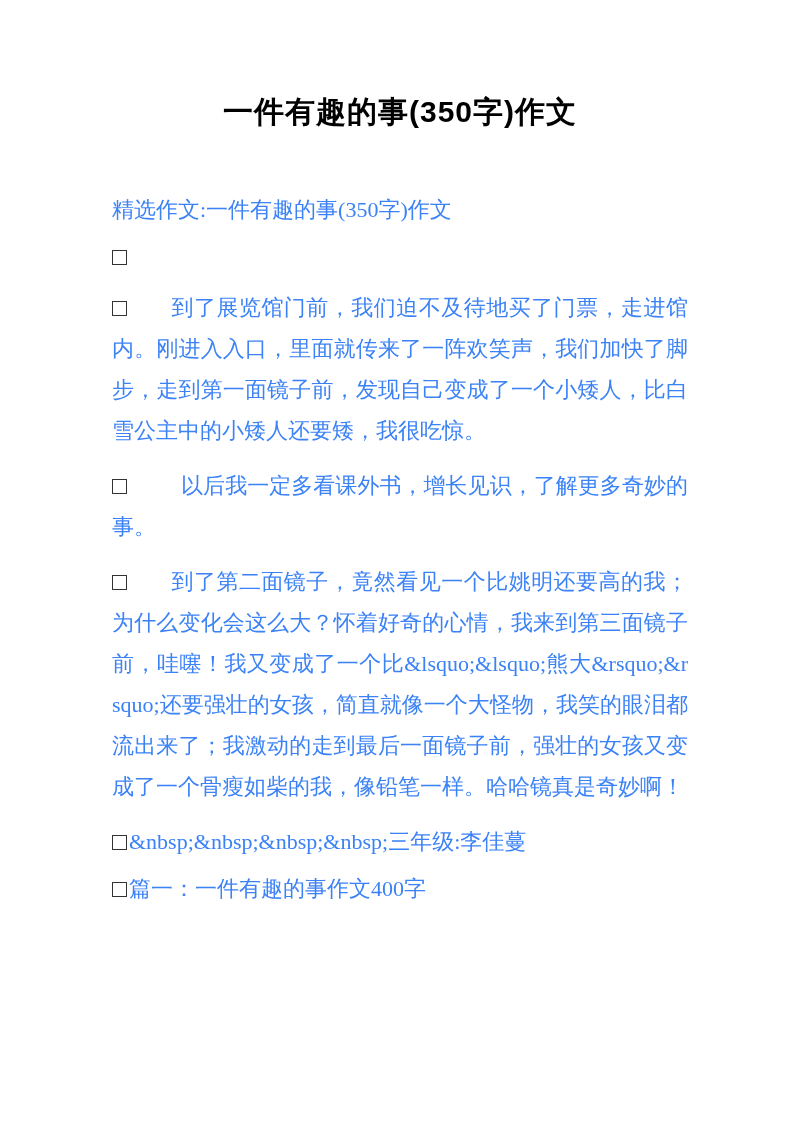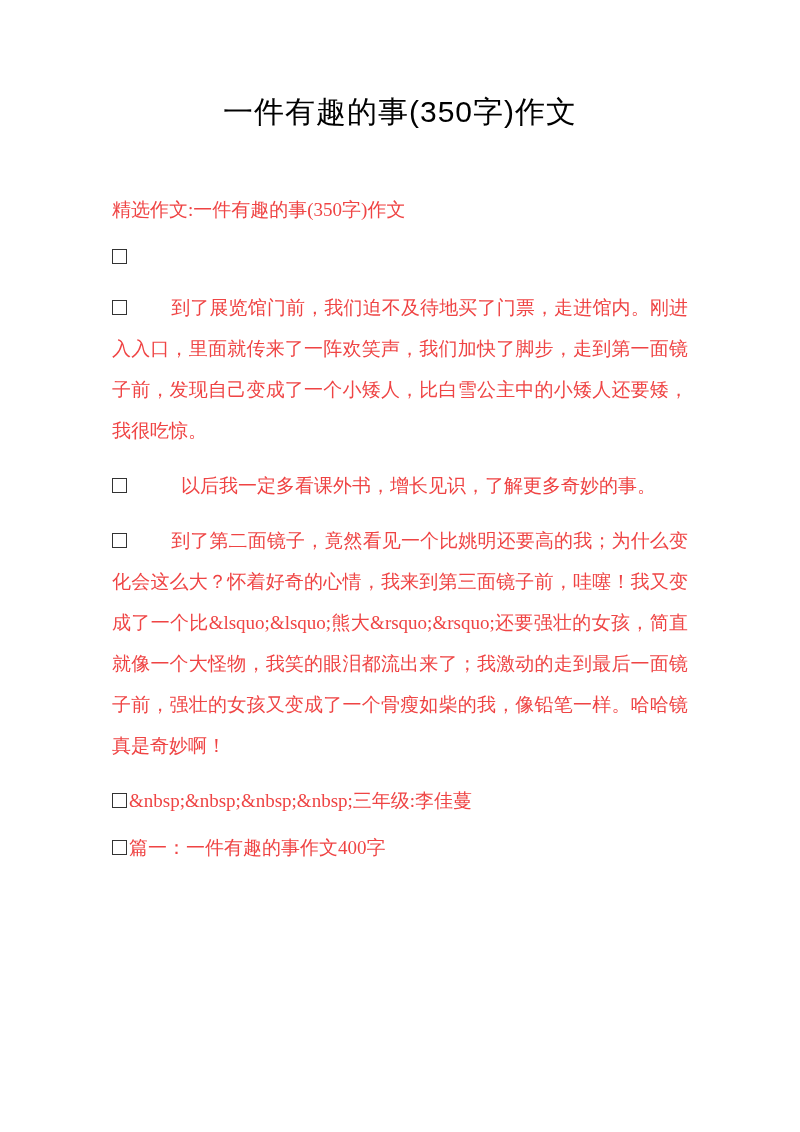--- a/index.html
+++ b/index.html
@@ -19,40 +19,40 @@
     height: 1132px;
     box-sizing: border-box;
     padding: 0;
     position: relative;
     background: #ffffff;
   }
   .doc-title {
     text-align: center;
     font-family: "Liberation Sans", "DejaVu Sans", sans-serif;
     font-size: 30px;
-    font-weight: normal;
+    font-weight: bold;
     letter-spacing: 1px;
     margin: 0;
     padding-top: 92px;
     padding-bottom: 0;
     color: #000;
   }
   .body-block {
     margin-top: 56px;
     padding-left: 112px;
     padding-right: 112px;
   }
   p.para {
-    font-size: 19px;
+    font-size: 22px;
     line-height: 41px;
     margin: 0 0 14px 0;
     text-align: justify;
     text-justify: inter-ideograph;
     word-break: break-all;
-    color: #ef4444;
+    color: #3b82f6;
   }
   p.para.tight {
     margin-bottom: 6px;
   }
   p.para.blankbox {
     margin-bottom: 10px;
   }
   .box {
     display: inline-block;
     width: 15px;

